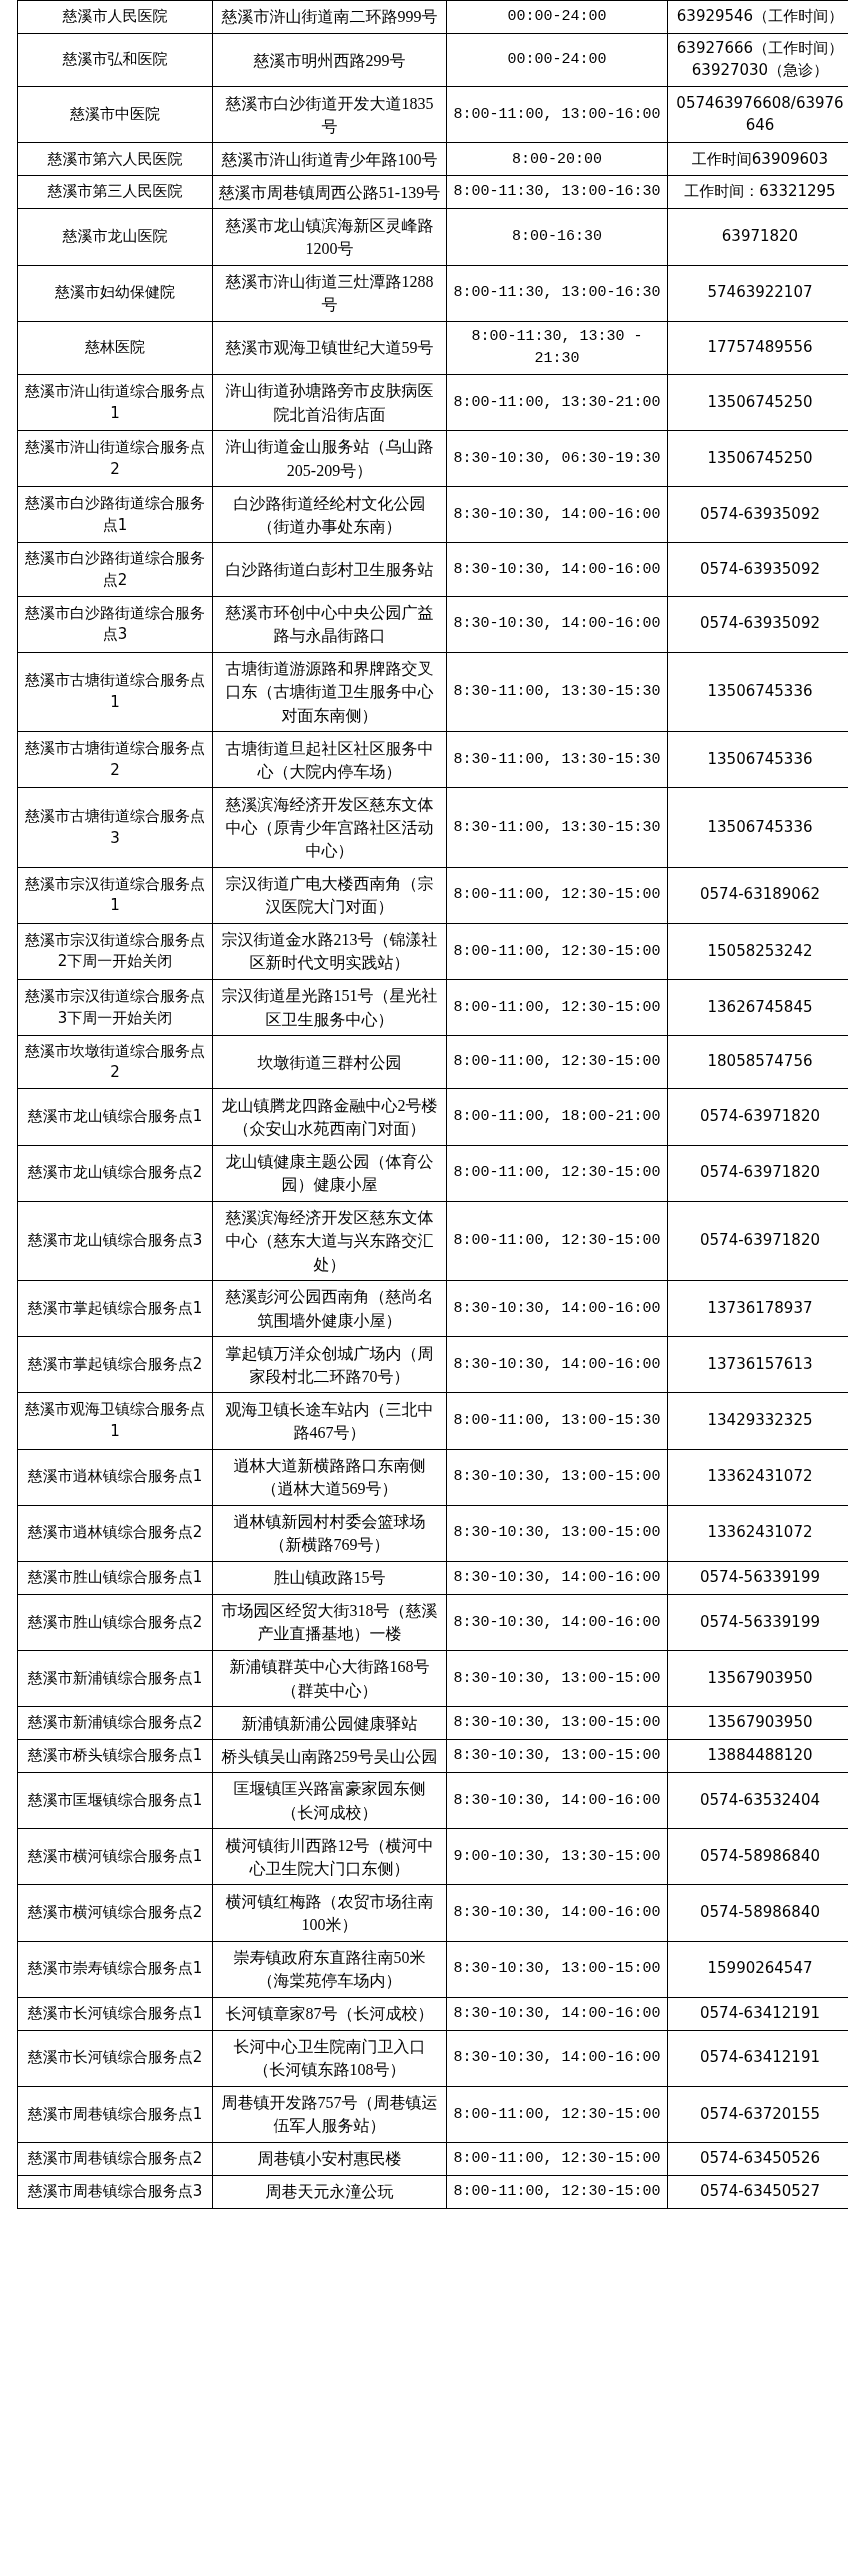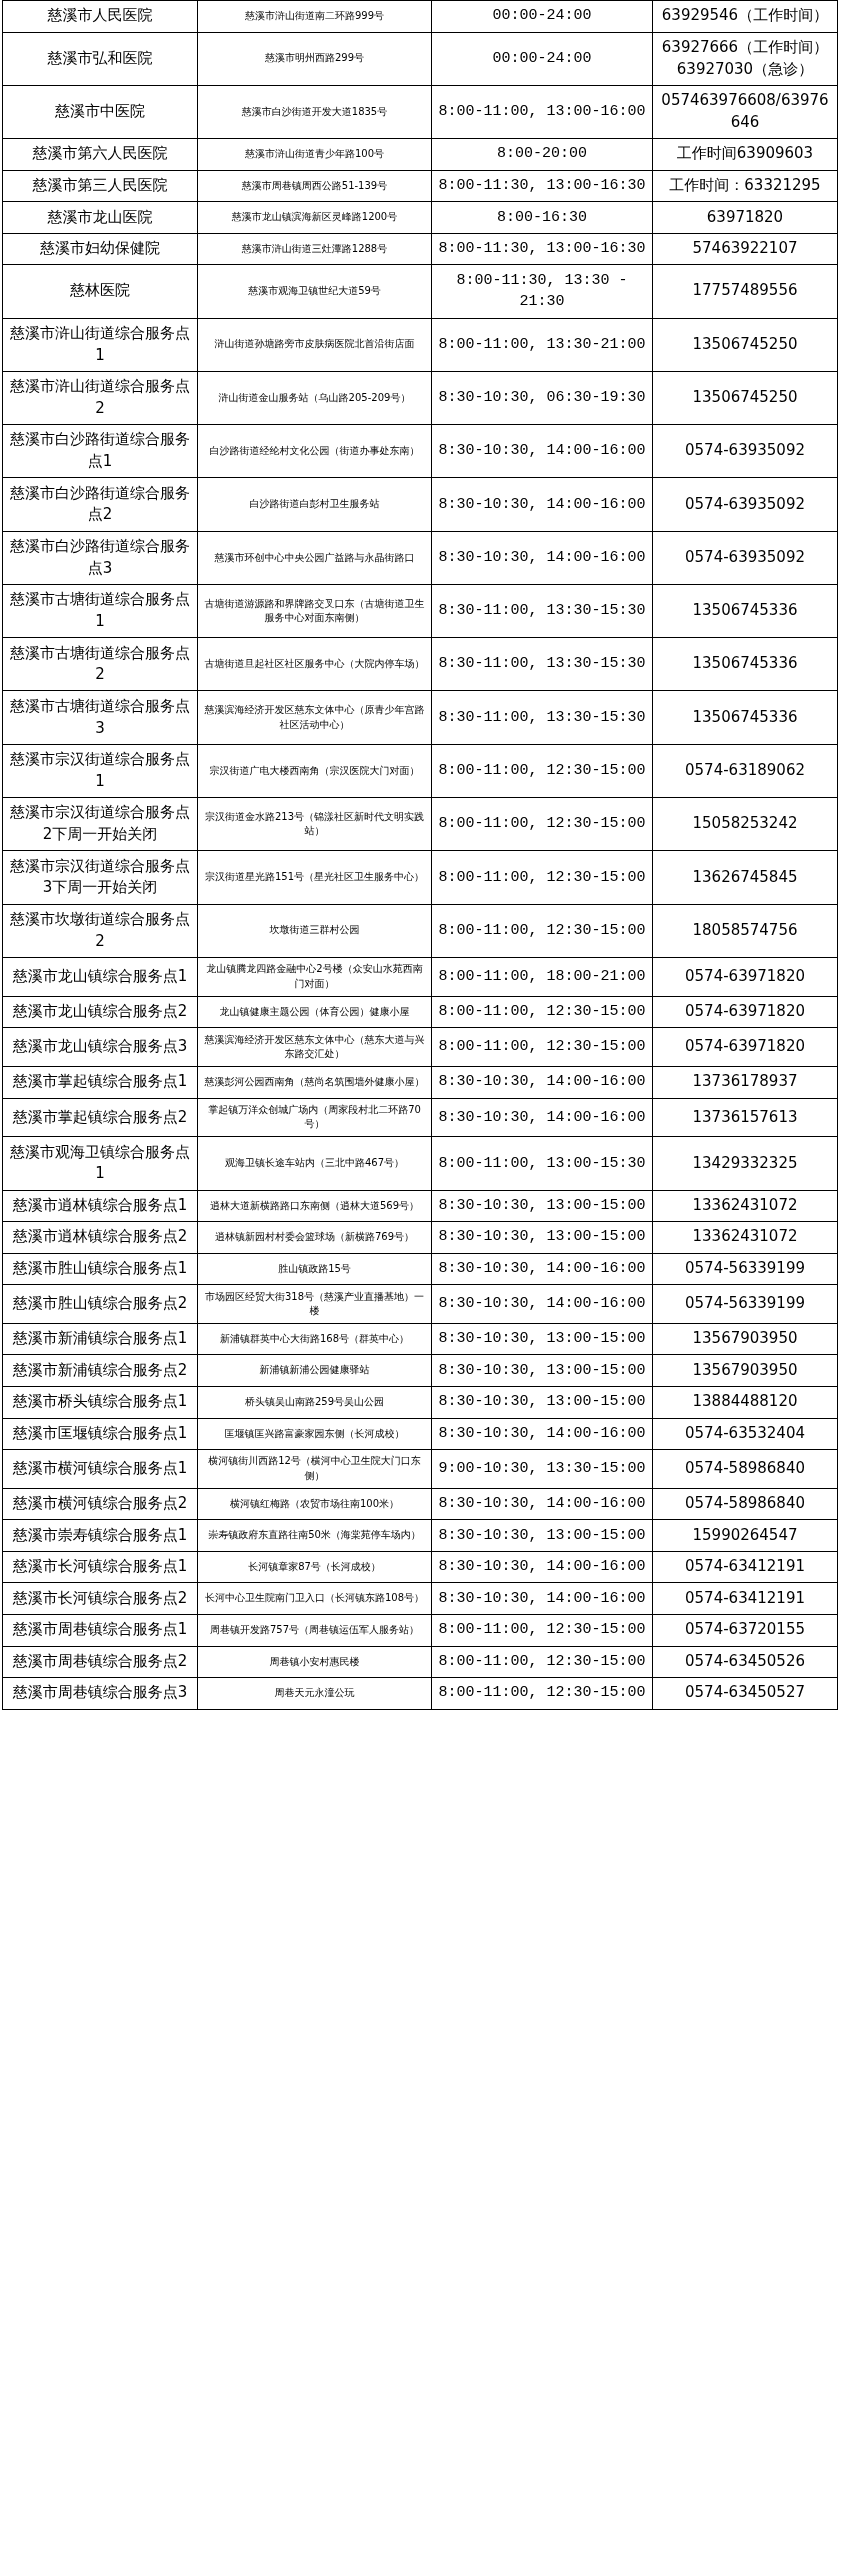--- a/index.html
+++ b/index.html
@@ -7,21 +7,21 @@
     padding: 0;
     background: #ffffff;
   }
   body {
     width: 849px;
     font-family: "DejaVu Sans", "Liberation Sans", sans-serif;
   }
   .page {
     width: 844px;
     box-sizing: border-box;
-    padding: 0 2px;
+    padding: 0 17px;
   }
   table.listing {
     border-collapse: collapse;
     width: 835px;
     table-layout: fixed;
     margin: 0;
   }
   table.listing col.c0 { width: 195px; }
   table.listing col.c1 { width: 234px; }
   table.listing col.c2 { width: 221px; }
@@ -34,21 +34,22 @@
     line-height: 1.45;
     padding: 4.4px 5.3px;
     color: #000000;
     word-wrap: break-word;
     overflow-wrap: break-word;
   }
   table.listing td.name {
     font-size: 15px;
   }
   table.listing td.addr {
-    font-size: 10px;
+    font-size: 16px;
+    font-family: Liberation Serif, serif;
   }
   table.listing td.hours {
     font-size: 15px;
     font-family: Liberation Mono, monospace;
   }
   table.listing td.phone {
     font-size: 15px;
   }
 </style>
 </head>

